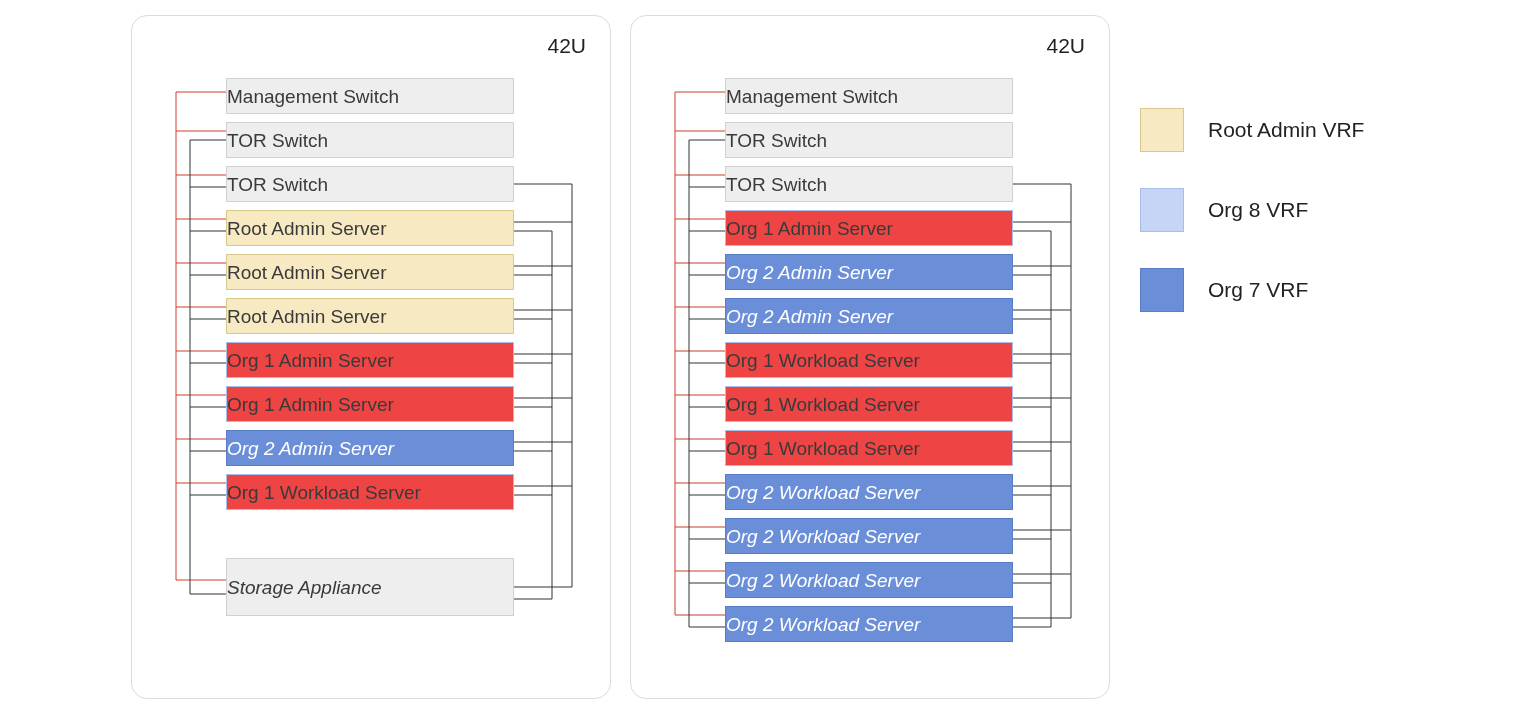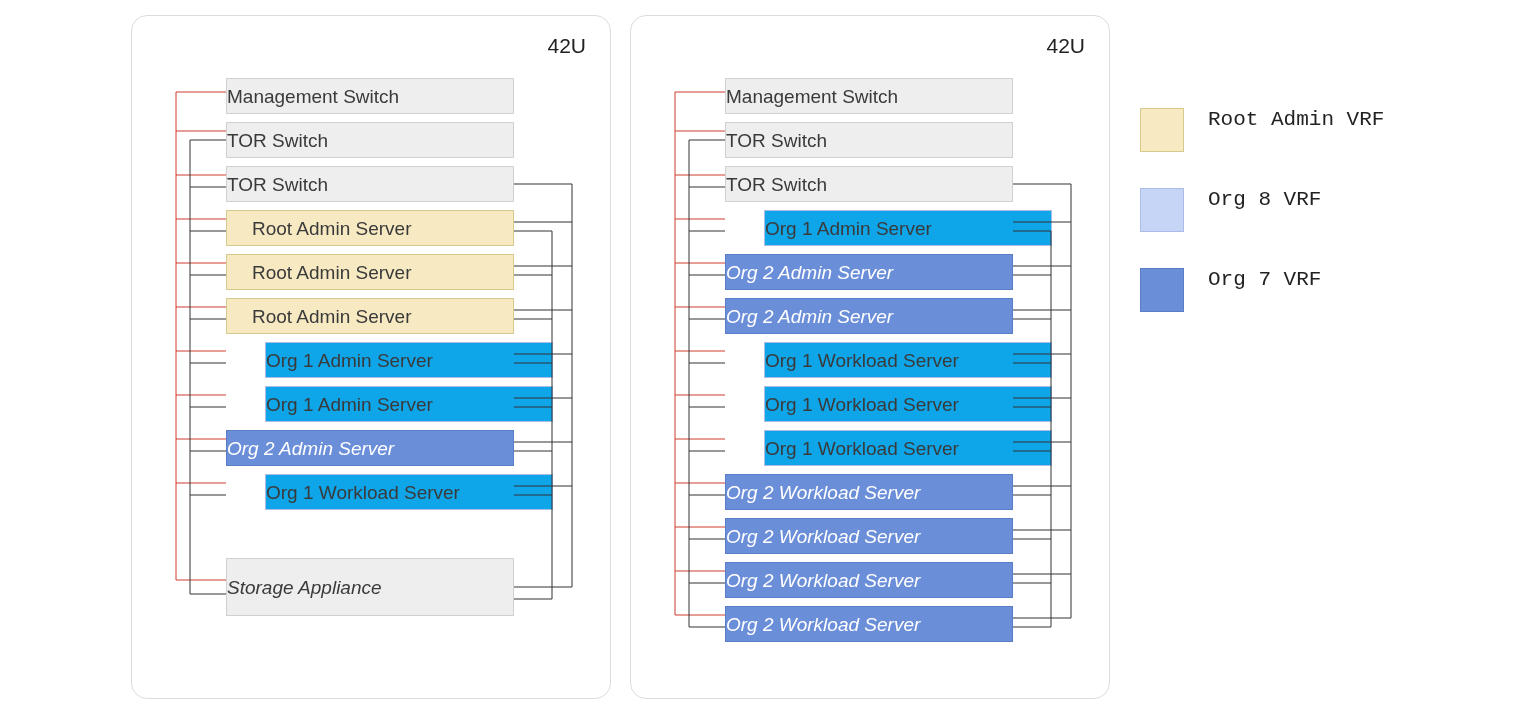--- a/index.html
+++ b/index.html
@@ -43,22 +43,22 @@
     border-radius: 0;
     font-size: 19px;
     box-sizing: border-box;
   }
   .node.big {
     height: 58px;
     line-height: 58px;
     font-style: italic;
   }
   .node.col-gray  { background: #eeeeee; color: #3a3a3a; }
-  .node.col-cream { background: #f7eac3; color: #3a3a3a; border-color:#d7c98e;padding-left:25px;}
-  .node.col-lblue { background: #0ea5e9; color: #3a3a3a; border-color:#a9bde8;margin-left:39px;}
+  .node.col-cream { background: #f7eac3; color: #3a3a3a; border-color:#d7c98e;}
+  .node.col-lblue { background: #ef4444; color: #3a3a3a; border-color:#a9bde8;}
   .node.col-blue  { background: #6b8ed9; color: #ffffff; border-color:#5a7dc8;font-style:italic;}
 
   
   .wires {
     position: absolute;
     inset: 0;
     overflow: visible;
     pointer-events: none;
   }
   .wires line, .wires polyline {
@@ -70,24 +70,23 @@
 
   
   .legend {
     position: absolute;
     left: 1140px;
     top: 108px;
     width: 360px;
   }
   .legend-row {
     display: flex;
-    align-items: flex-start;
+    align-items: center;
     height: 44px;
     margin-bottom: 36px;
-    font-family: Liberation Mono, monospace;
   }
   .legend-swatch {
     width: 44px;
     height: 44px;
     border: 1px solid #d0d0d0;
     margin-right: 24px;
     box-sizing: border-box;
   }
   .legend-swatch.cream { background:#f7eac3; border-color:#d7c98e;}
   .legend-swatch.lblue { background:#c6d5f5; border-color:#a9bde8;}

